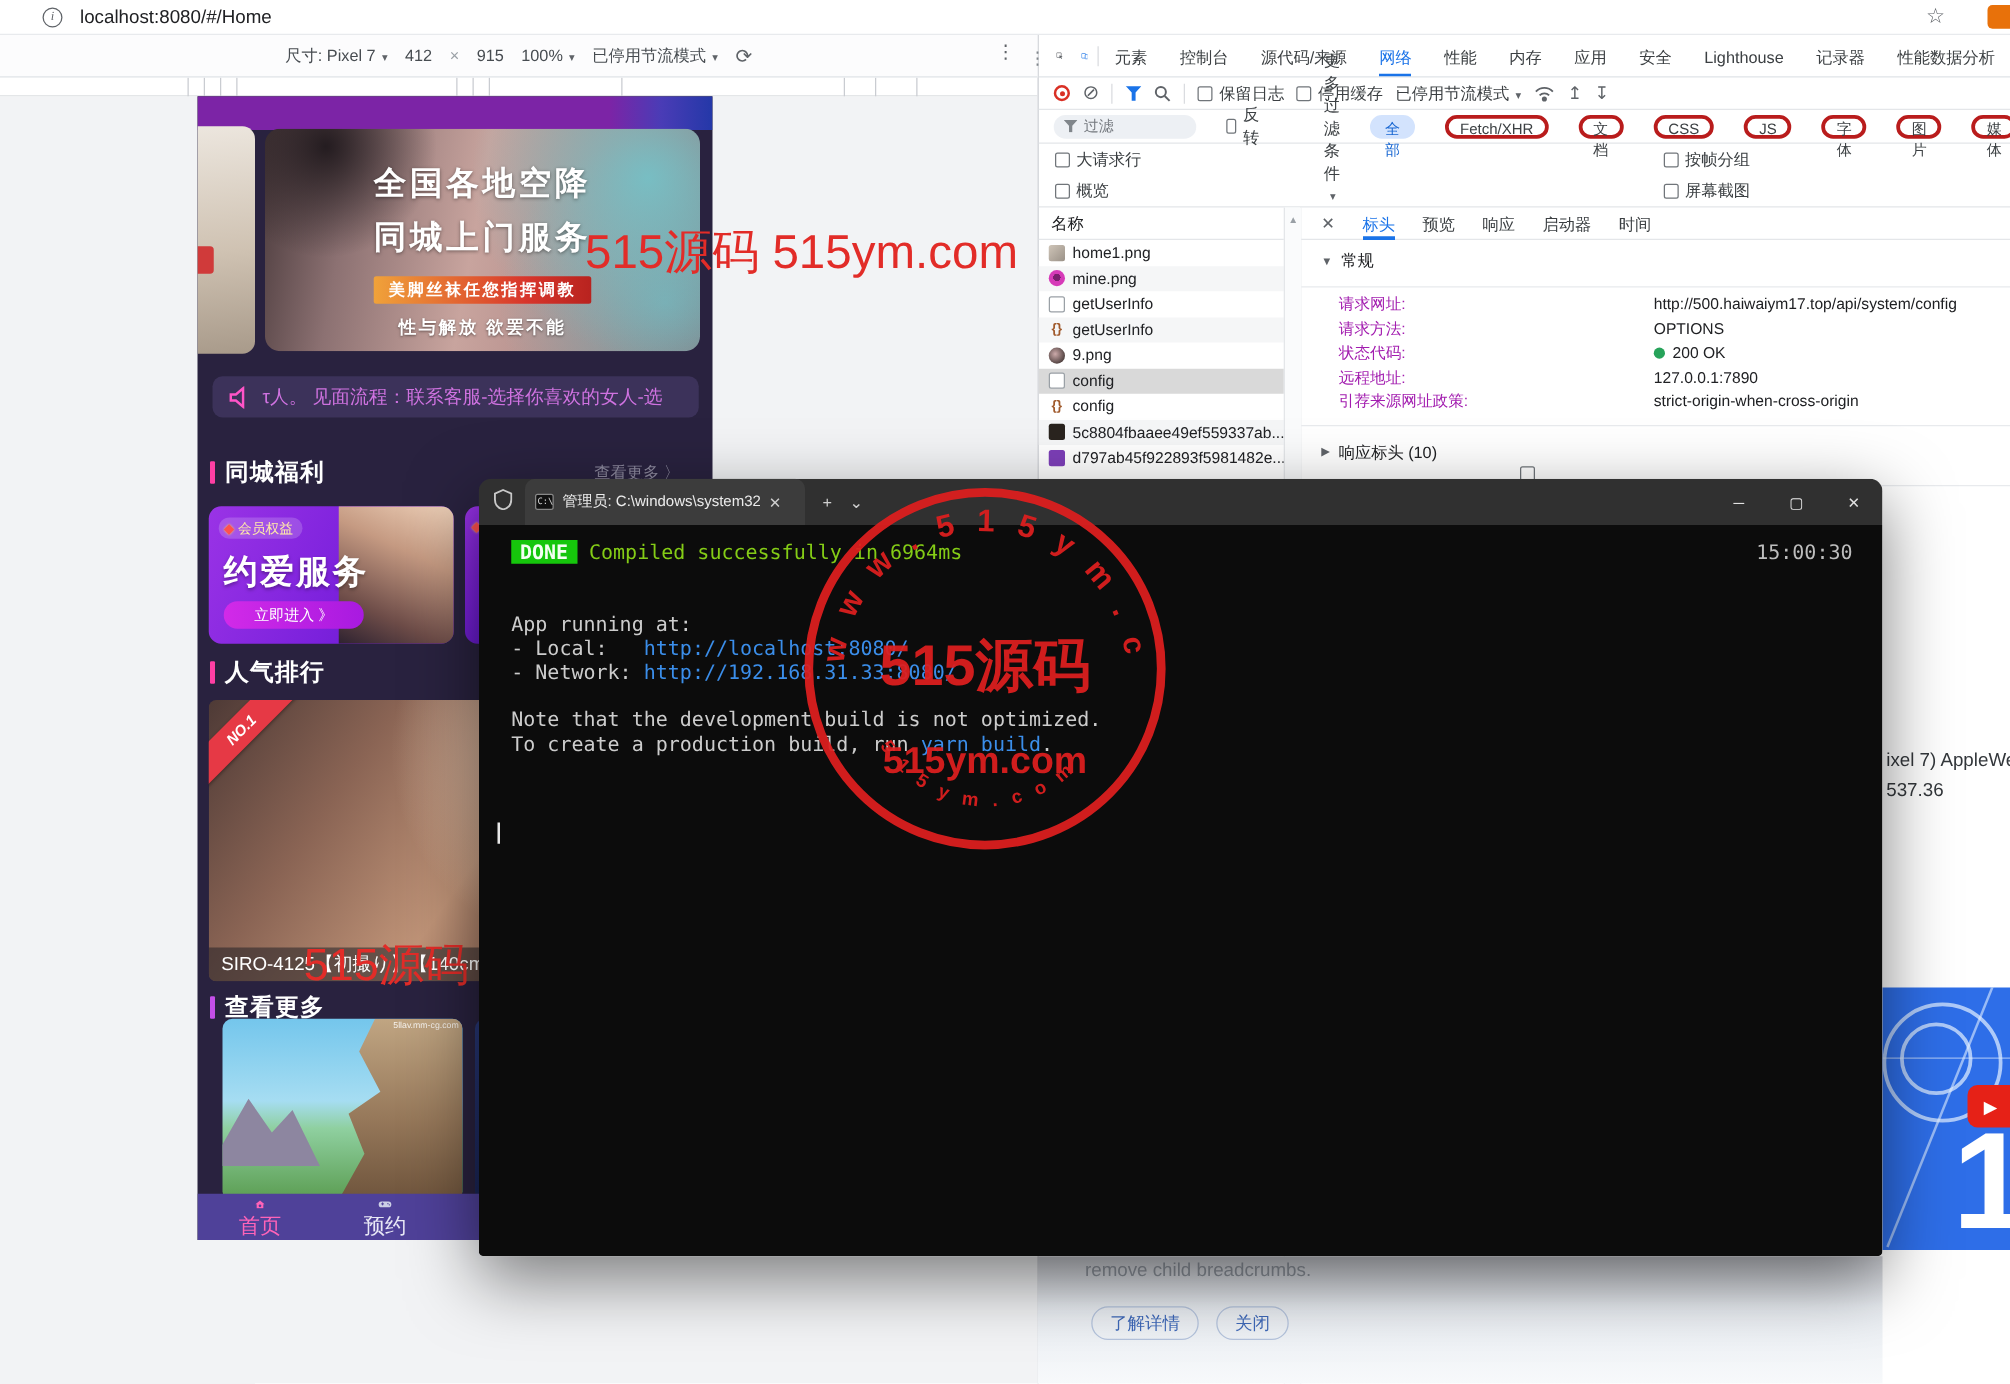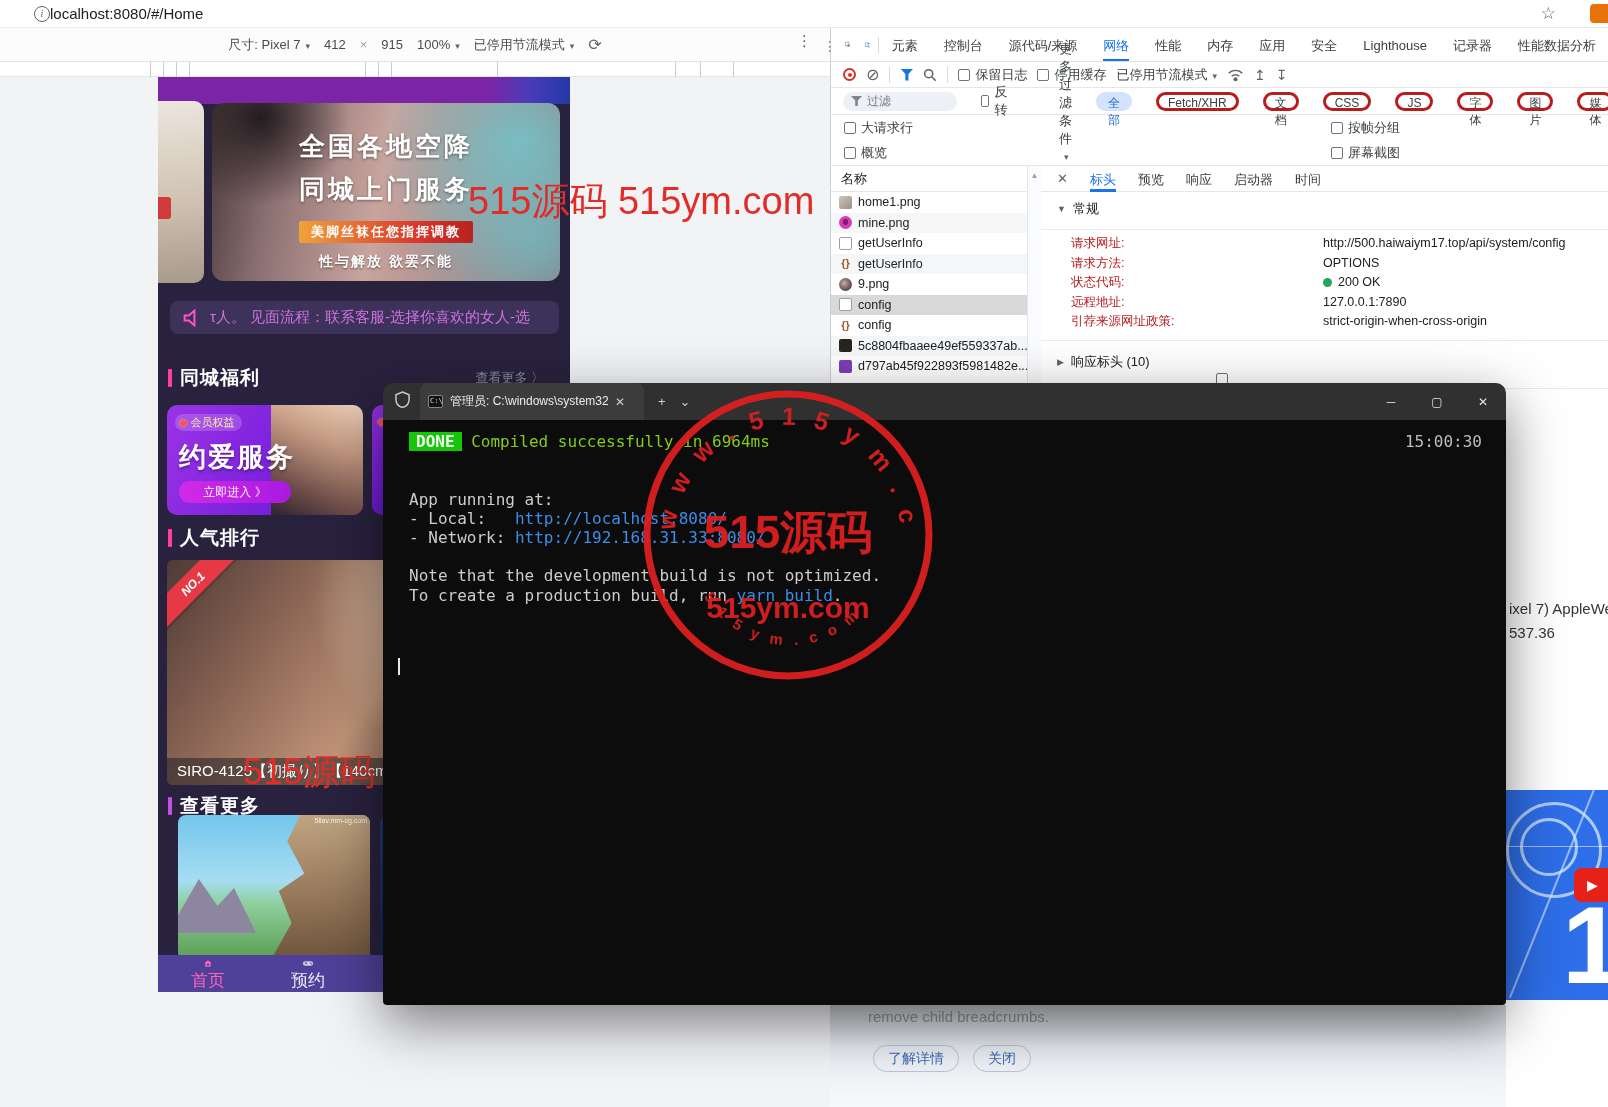--- a/index.html
+++ b/index.html
@@ -2,21 +2,21 @@
 <html><head>
 <meta charset="utf-8">
 <style>
   *{margin:0;padding:0;box-sizing:border-box}
   html,body{background:#fff}
   body{font-family:"Liberation Sans","DejaVu Sans",sans-serif;-webkit-font-smoothing:antialiased}
   #screen{position:relative;width:1608px;height:1107px;overflow:hidden;background:#fff}
   .abs{position:absolute}
   
   #browser-bar{left:0;top:0;width:1608px;height:28px;background:#fff;border-bottom:1px solid #e8eaed;display:flex;align-items:center}
-  #url-text{font-size:15px;color:#202124;}
+  #url-text{font-size:15px;color:#202124;margin-left:14px}
   .info-circ{width:16px;height:16px;border:1.4px solid #5f6368;border-radius:50%;color:#5f6368;font-size:10px;line-height:13px;text-align:center;margin-left:34px;font-family:"Liberation Serif",serif;font-style:italic}
   #star{position:absolute;right:52px;top:3px;font-size:17px;color:#5f6368}
   #ext-icon{position:absolute;right:-6px;top:4px;width:24px;height:19px;background:#e8710a;border-radius:4px}
   
   #device-toolbar{left:0;top:28px;width:830px;height:34px;background:#fcfcfd;border-bottom:1px solid #e0e3e7;display:flex;align-items:center;justify-content:center;gap:14px;font-size:13px;color:#474c51}
   .ddl:after{content:"▾";font-size:9px;color:#5f6368;margin-left:5px}
   #dt-dots{position:absolute;right:18px;top:4px;color:#5f6368;font-size:15px;letter-spacing:0}
   
   #canvas{left:0;top:62px;width:830px;height:1045px;background:#f2f3f5}
   #ruler{left:0;top:62px;width:830px;height:15px;background:#fff;border-bottom:1px solid #e4e6e8}
@@ -99,21 +99,21 @@
   
   #details{left:210px;top:138px;width:568px;height:941px}
   #det-tabs{height:26px;border-bottom:1px solid #e4e6e9;display:flex;align-items:center;gap:22px;padding-left:16px}
   .det-tab{padding:5px 0 3px}
   .det-tab.active{color:#1a73e8;box-shadow:inset 0 -3px 0 #1a73e8}
   #det-close{color:#5f6368;font-size:13px}
   .sect-title{display:flex;align-items:center;gap:7px;padding:8px 0 7px 16px;color:#202124}
   .tri{font-size:9px;color:#5f6368}
   .hdr-grid{padding-left:30px}
   .hdr-row{display:flex;line-height:19.6px;font-size:12.5px}
-  .hdr-label{width:252px;color:#b91c1c}
+  .hdr-label{width:252px;color:#a21caf}
   .hdr-value{color:#202124}
   .hline{height:1px;background:#e8eaed;margin:4px 0}
   .gdot{display:inline-block;width:9px;height:9px;border-radius:50%;background:#27a35a;margin-right:6px;vertical-align:-1px}
   
   #drawer-shade{left:830px;top:1005px;width:676px;height:102px;background:linear-gradient(180deg,#caccd2 0%,#e9edf2 40%,#f7f9fb 100%)}
   #drawer-msg{left:868px;top:1008px;color:#8d939c;font-size:15px}
   .drawer-btn{height:27px;border:1px solid #b5c4dd;border-radius:14px;background:transparent;color:#3e68b8;font-size:14px;padding:0 14px;font-family:inherit}
   
   #ua1{left:1509px;top:600px;font-size:15px;color:#33373b;white-space:nowrap}
   #ua2{left:1509px;top:624px;font-size:15px;color:#33373b}

